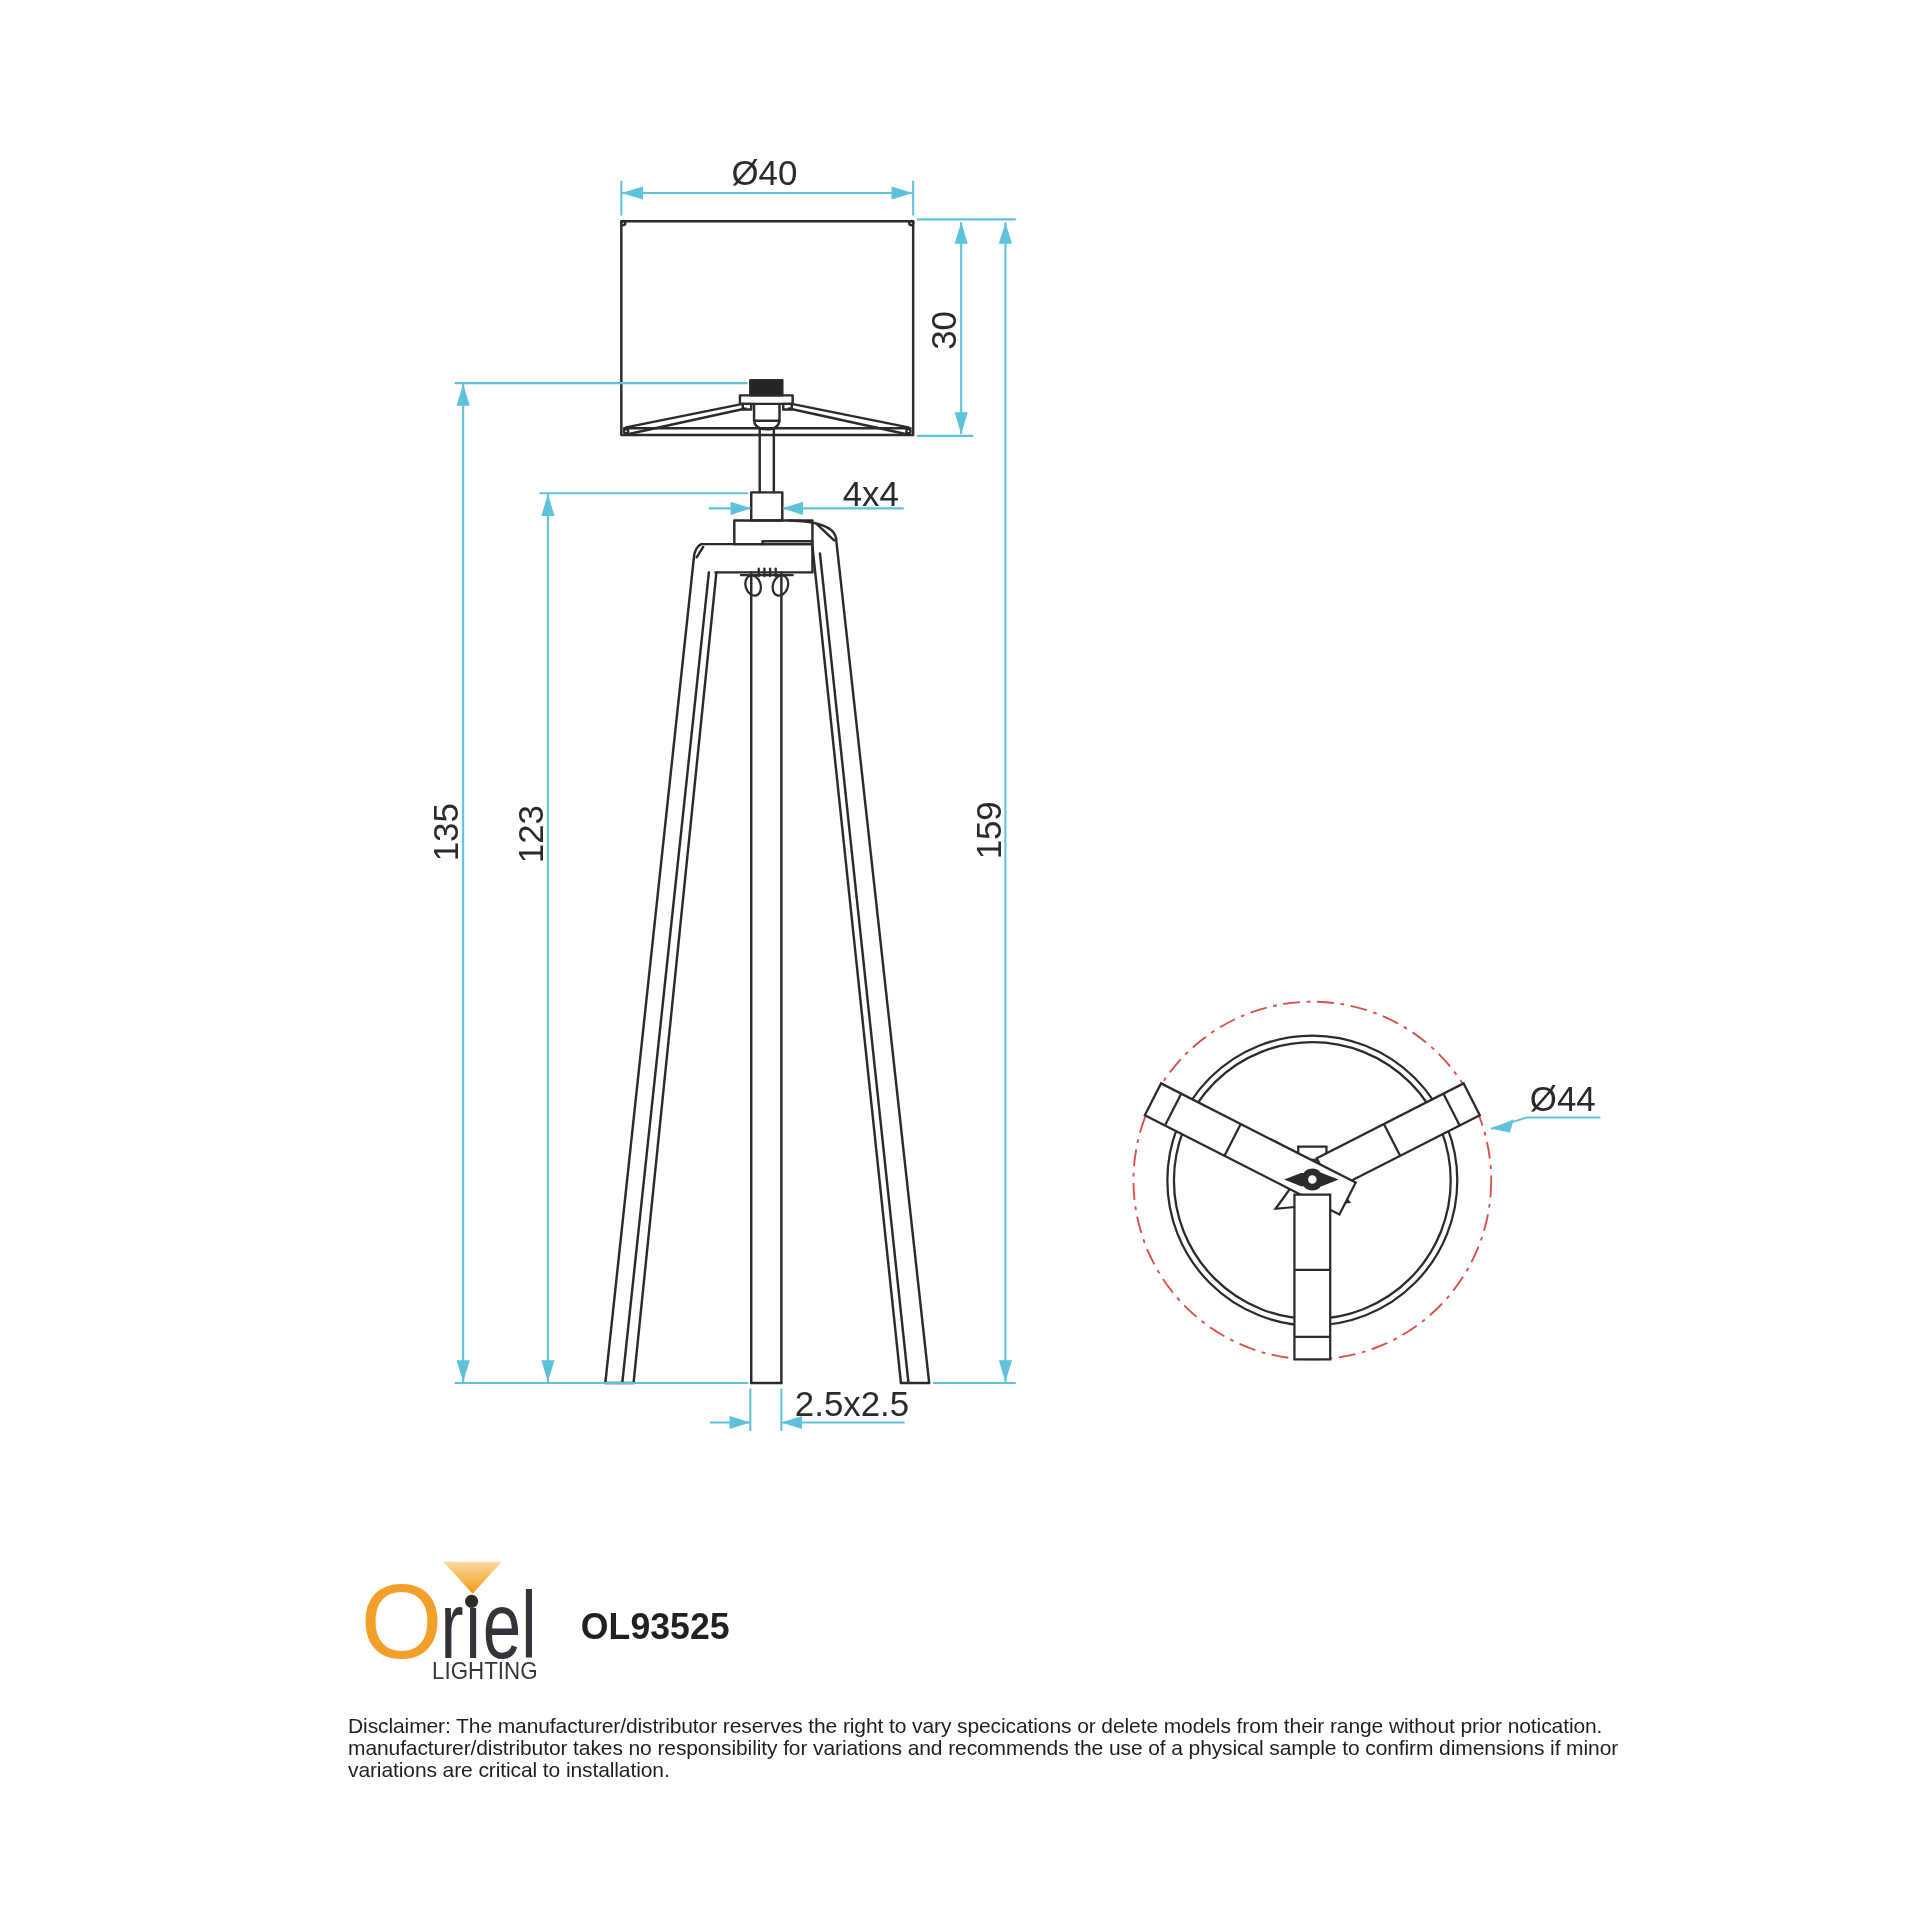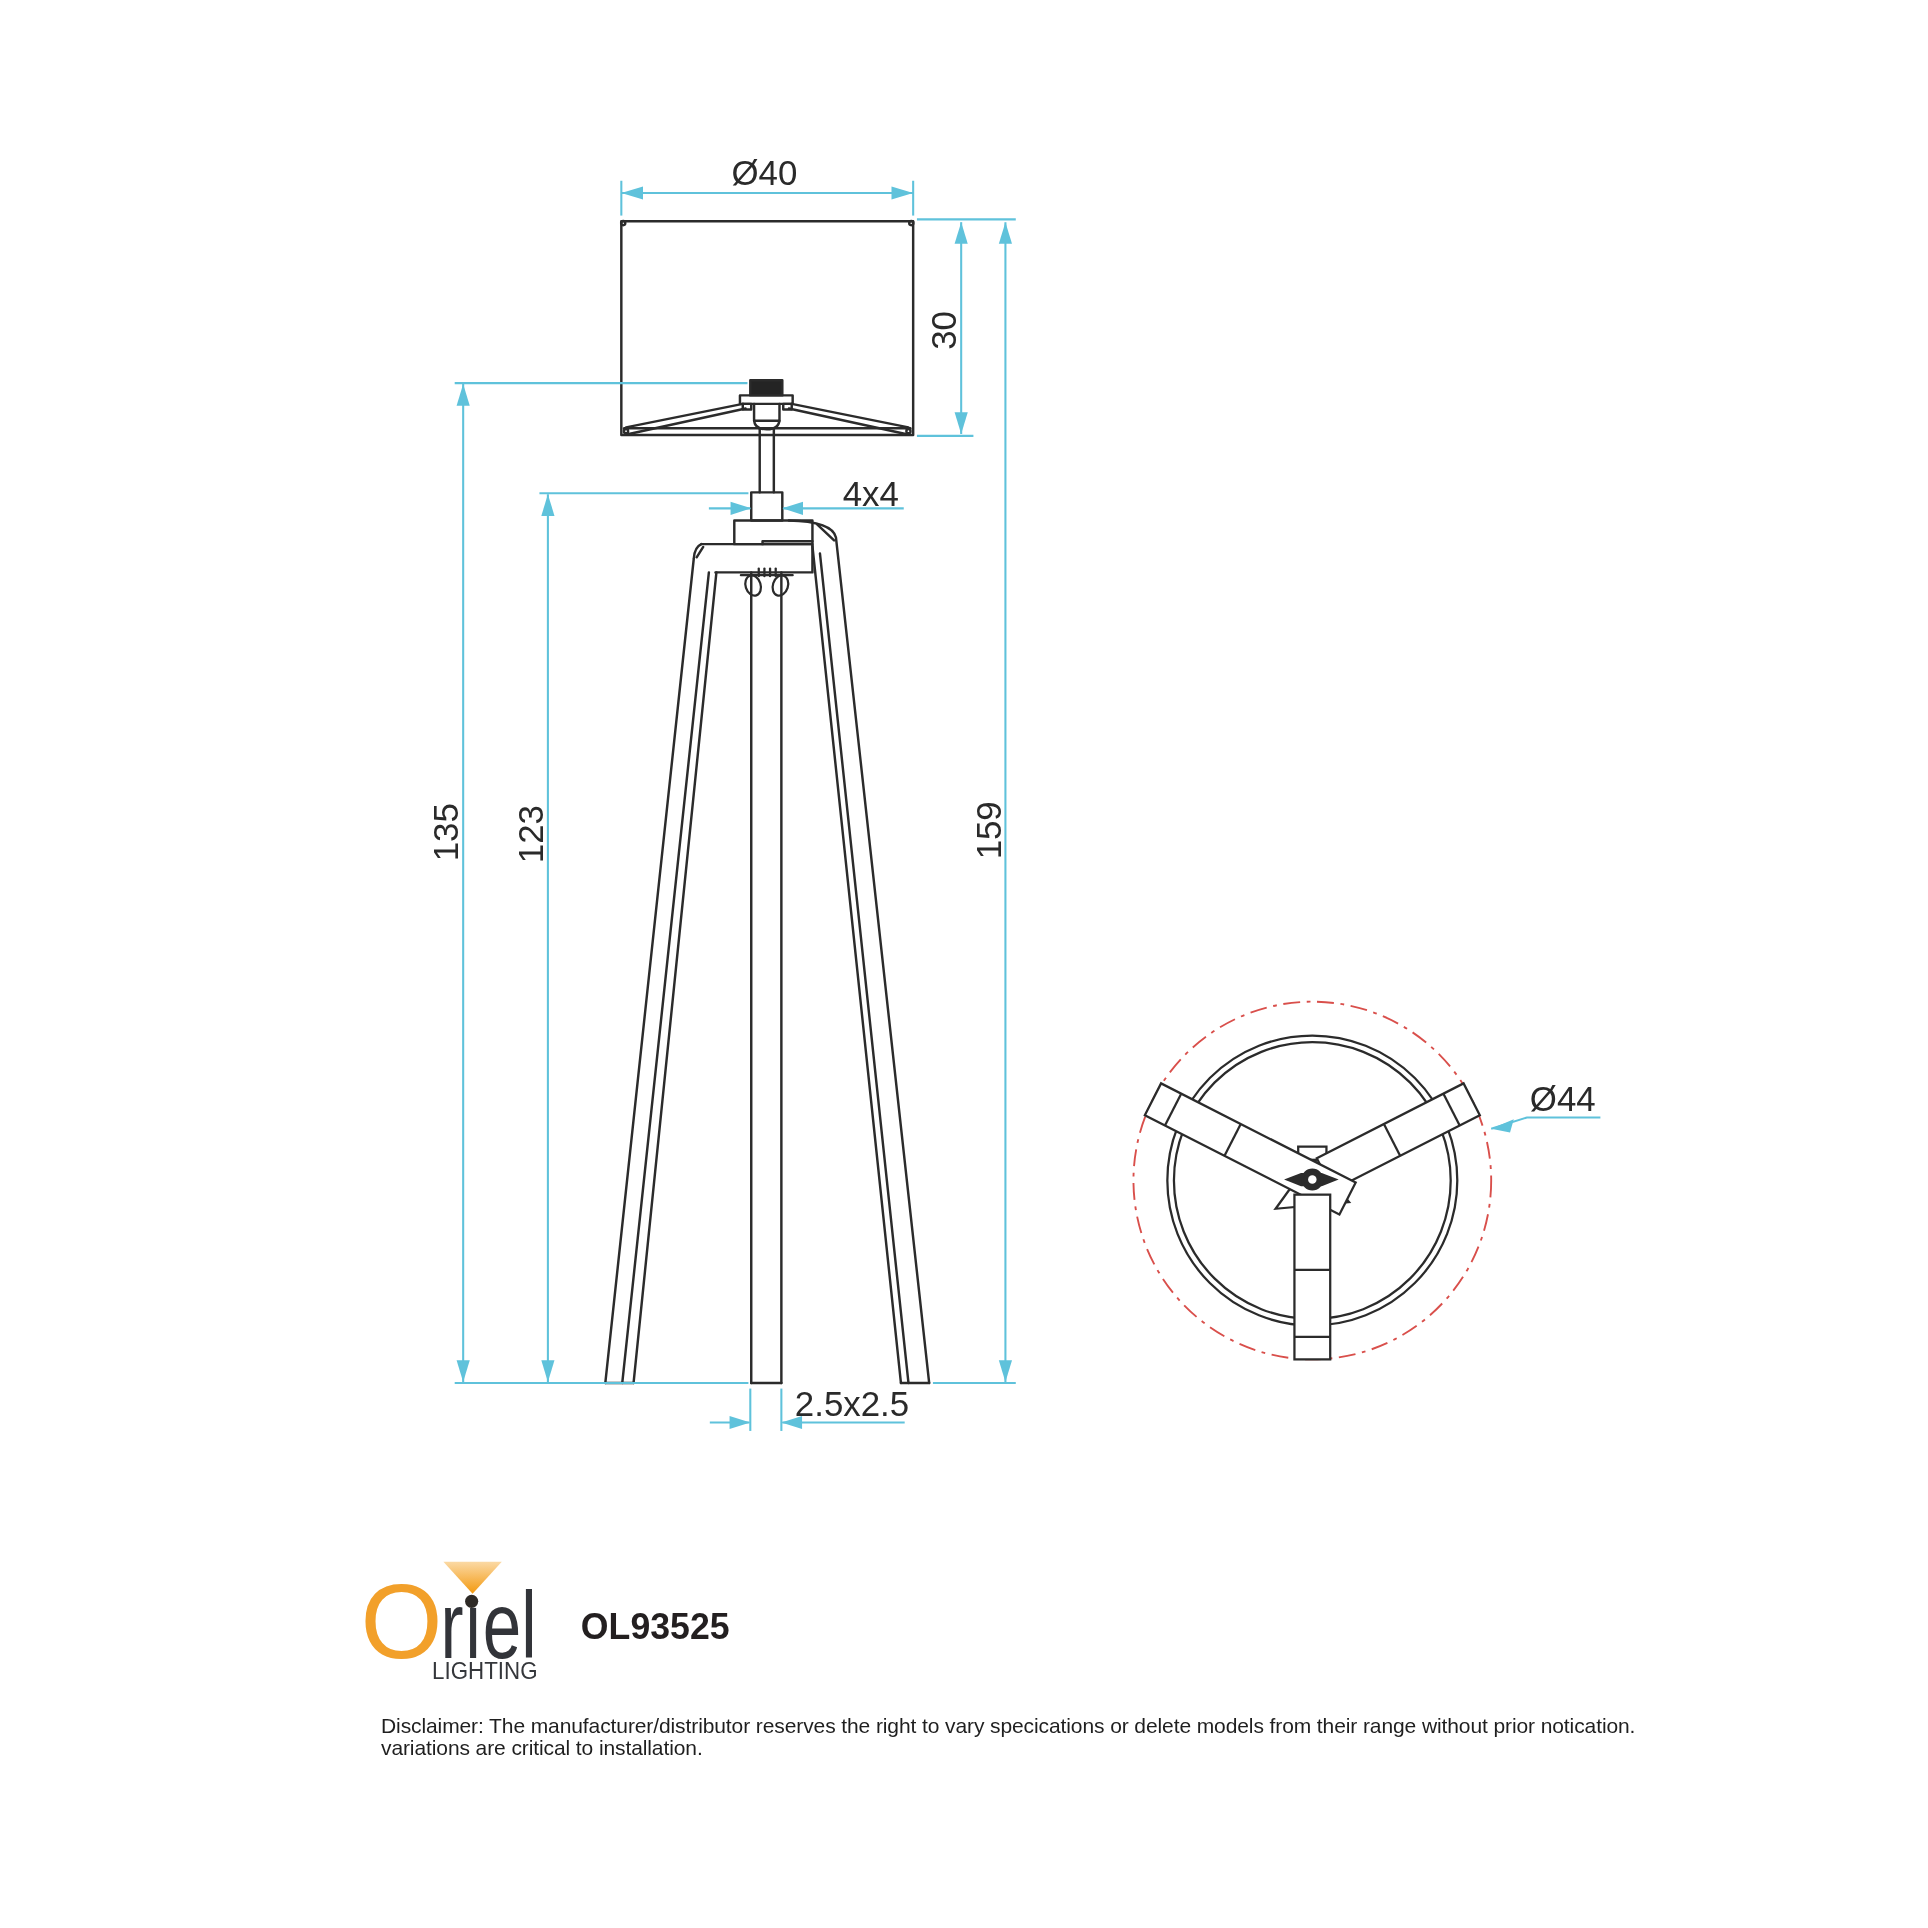--- a/index.html
+++ b/index.html
@@ -1,20 +1,20 @@
 <!DOCTYPE html>
 <html style="font-size:15px"><head>
 <meta charset="utf-8">
 <style>
   html,body{margin:0;padding:0;background:#ffffff;}
   #page{position:relative;width:1928px;height:1928px;background:#ffffff;overflow:hidden;
         font-family:"Liberation Sans",sans-serif;}
   #drawing{position:absolute;left:0;top:0;width:1928px;height:1928px;}
   .dim-label{font-family:"Liberation Sans",sans-serif;font-size:37px;fill:#2a2a2a;}
-  .disclaimer{position:absolute;left:381px;top:1715px;width:1337px;
+  .disclaimer{position:absolute;left:348px;top:1715px;width:1337px;
               font-size:21px;line-height:22px;color:#1f1f1f;letter-spacing:-0.1px;}
 </style>
 </head>
 <body>
 
 <div id="page">
 <svg id="drawing" viewBox="0 0 2048 2048" xmlns="http://www.w3.org/2000/svg">
   <defs>
     <linearGradient id="coneGrad" x1="0" y1="0" x2="0" y2="1">
       <stop offset="0" stop-color="#FBD9A4"></stop>
@@ -176,16 +176,17 @@
     <text x="468" y="1761" font-family="Liberation Sans, sans-serif" font-size="100" fill="#323439" textLength="102" lengthAdjust="spacingAndGlyphs">rıel</text>
     <polygon points="471,1659 533,1659 502,1693" fill="url(#coneGrad)"></polygon>
     <circle cx="501" cy="1701" r="7" fill="#2E2A26"></circle>
     <text x="459" y="1783" font-family="Liberation Sans, sans-serif" font-size="26" fill="#35373B" textLength="112" lengthAdjust="spacingAndGlyphs">LIGHTING</text>
     <text x="617" y="1741" font-family="Liberation Sans, sans-serif" font-size="40" font-weight="bold" fill="#231F20" textLength="158" lengthAdjust="spacingAndGlyphs">OL93525</text>
   </g>
 </svg>
 
 <div class="disclaimer">
   <div>Disclaimer: The manufacturer/distributor reserves the right to vary specications or delete models from their range without prior notication.</div>
+  <div>manufacturer/distributor takes no responsibility for variations and recommends the use of a physical sample to confirm dimensions if minor</div>
   <div>variations are critical to installation.</div>
 </div>
 </div>
 
 
 </body></html>

